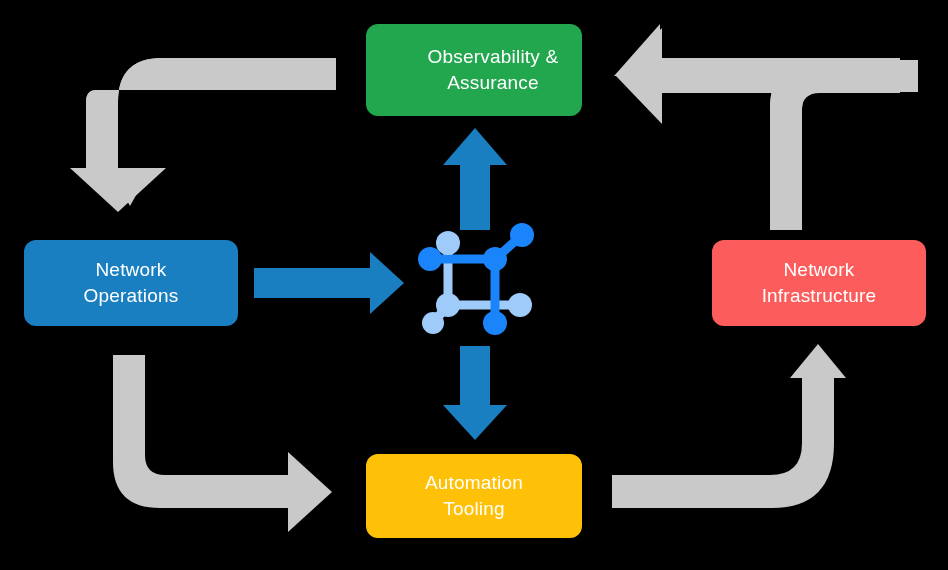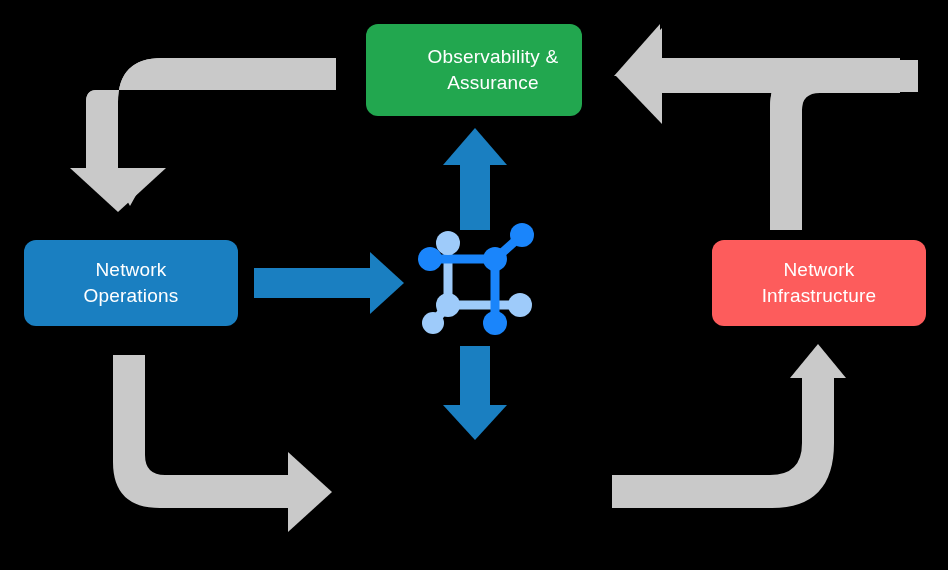--- a/index.html
+++ b/index.html
@@ -140,14 +140,16 @@
 
   <div id="box-observability" class="node-box" style="background: rgb(34, 167, 79); color: rgb(255, 255, 255); padding-left: 48px;">Observability &amp;
 Assurance</div>
 
   <div id="box-operations" class="node-box" style="background: rgb(26, 127, 193); color: rgb(255, 255, 255);">Network
 Operations</div>
 
   <div id="box-infrastructure" class="node-box" style="background: rgb(253, 92, 92); color: rgb(255, 255, 255);">Network
 Infrastructure</div>
 
+  <div id="box-automation" class="node-box" style="background: rgb(255, 193, 7); color: rgb(255, 255, 255);">Automation
+Tooling</div>
 
 </div>
 
 </body></html>

